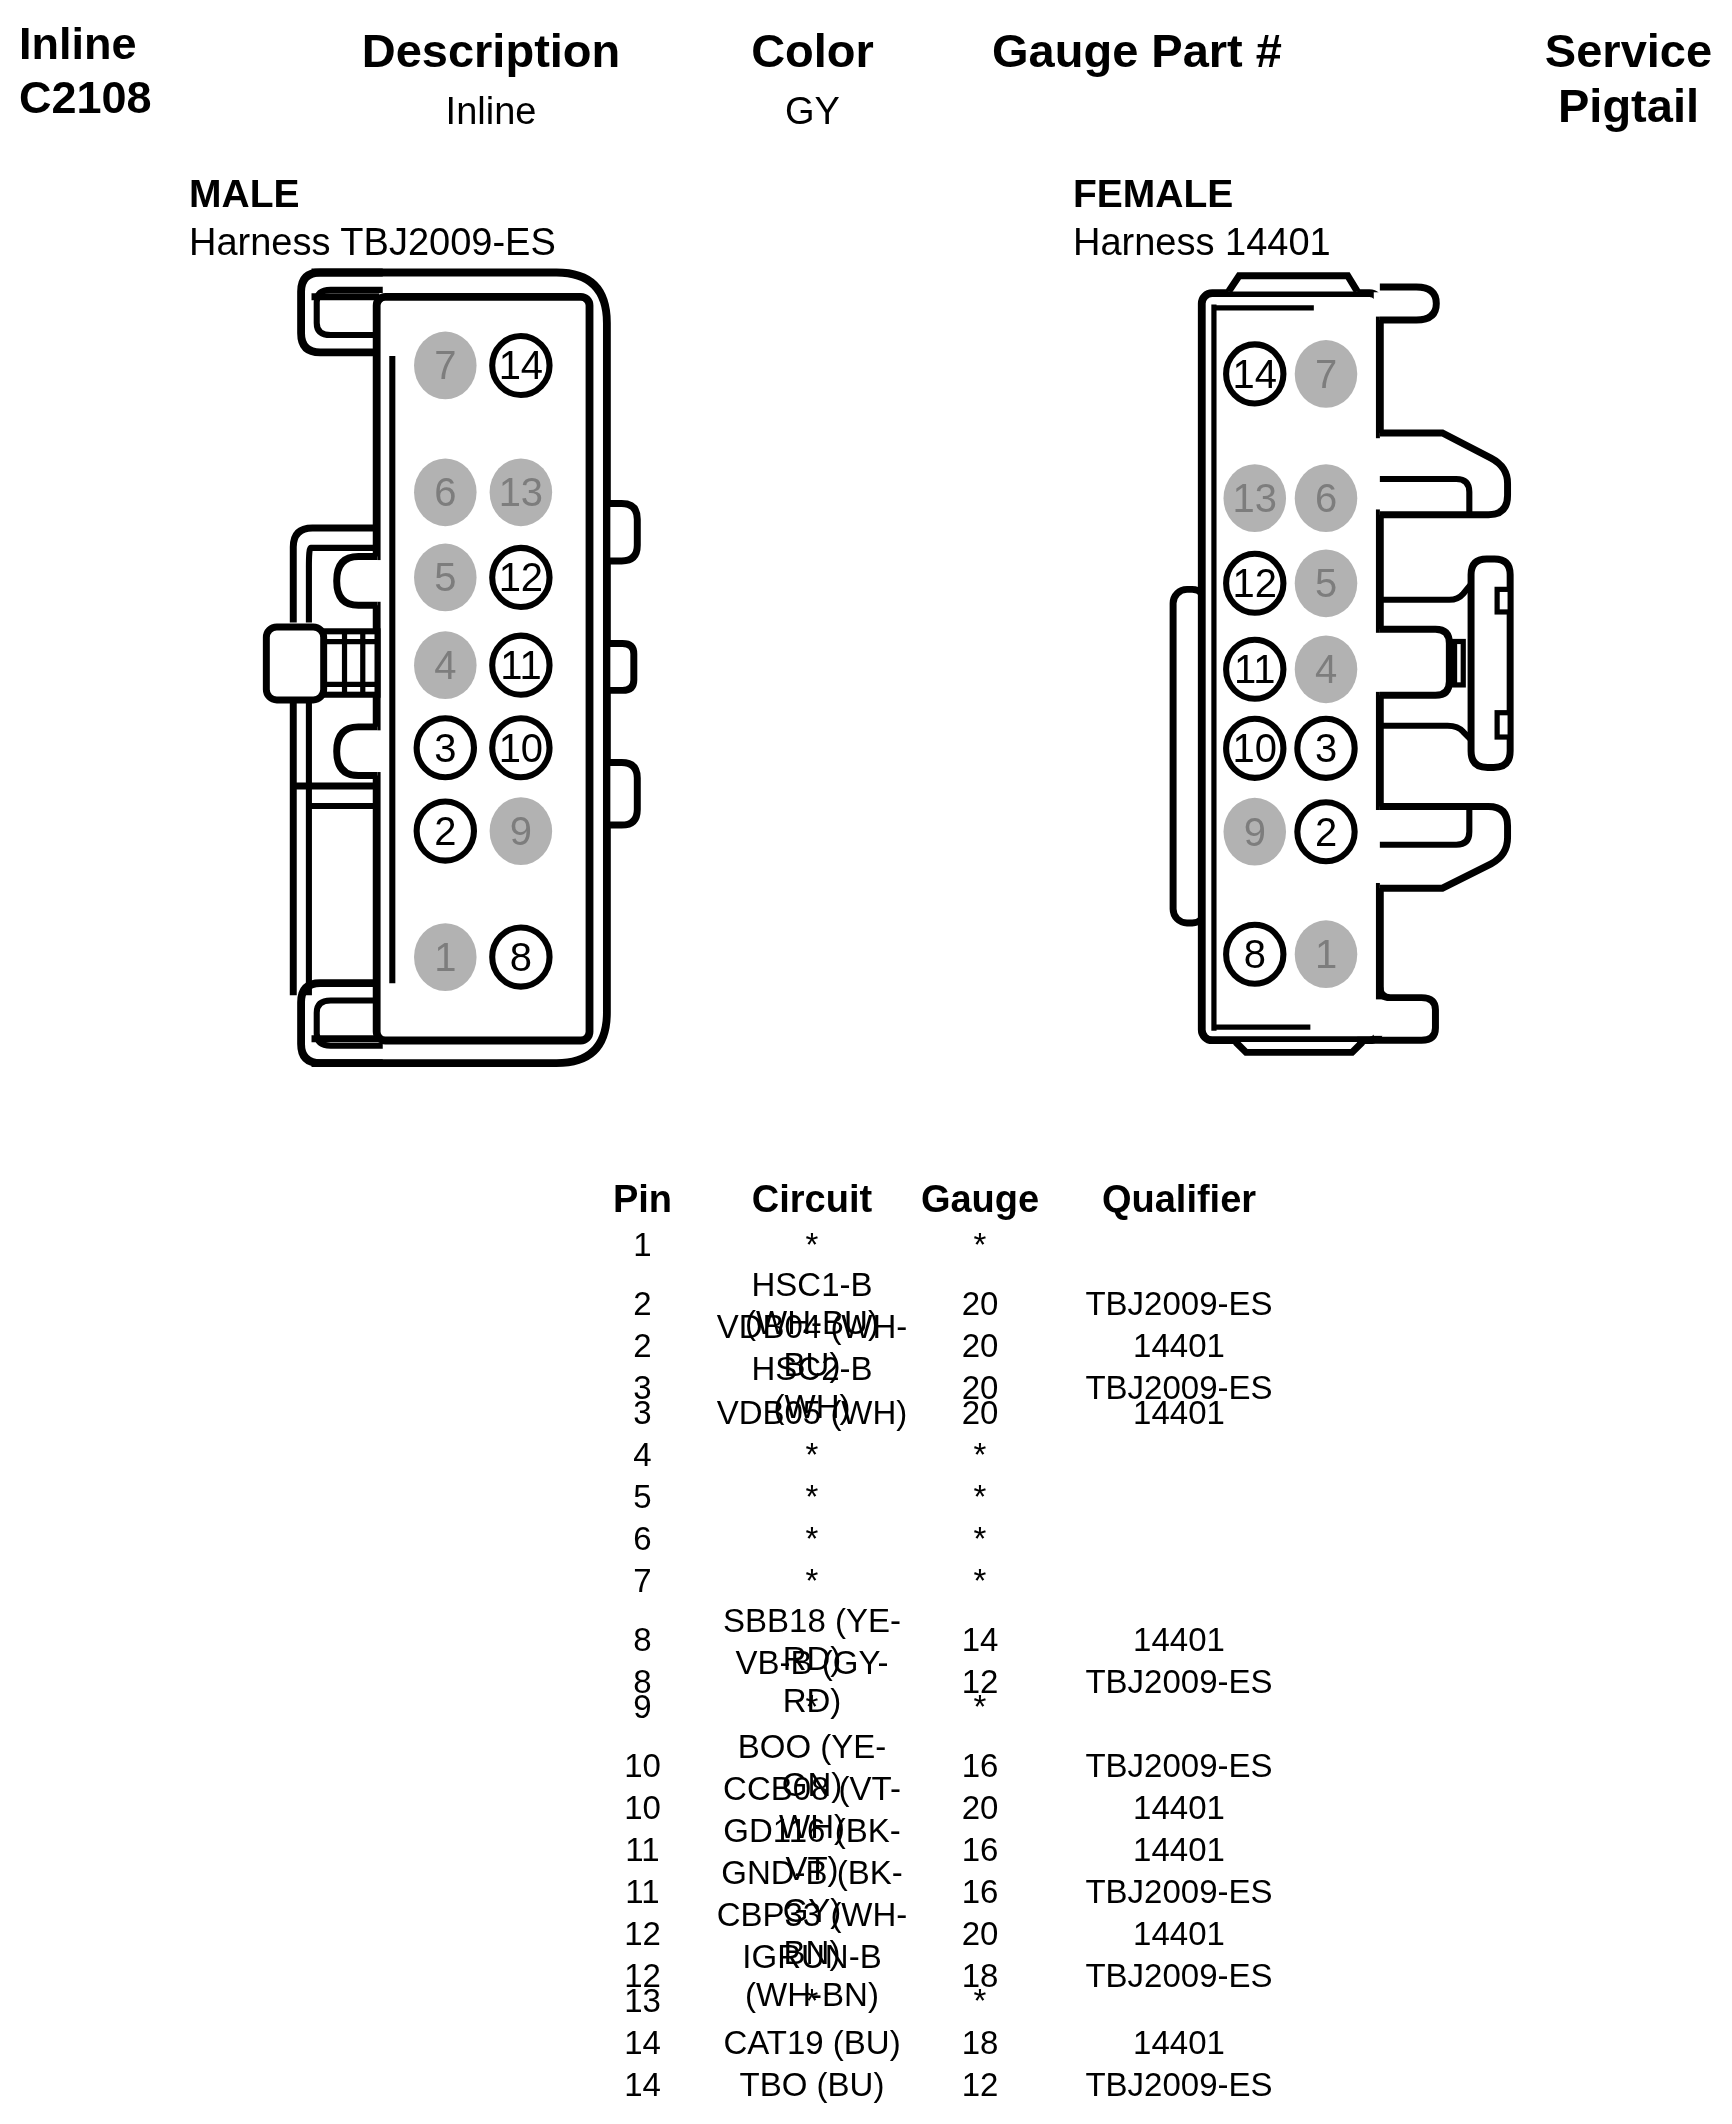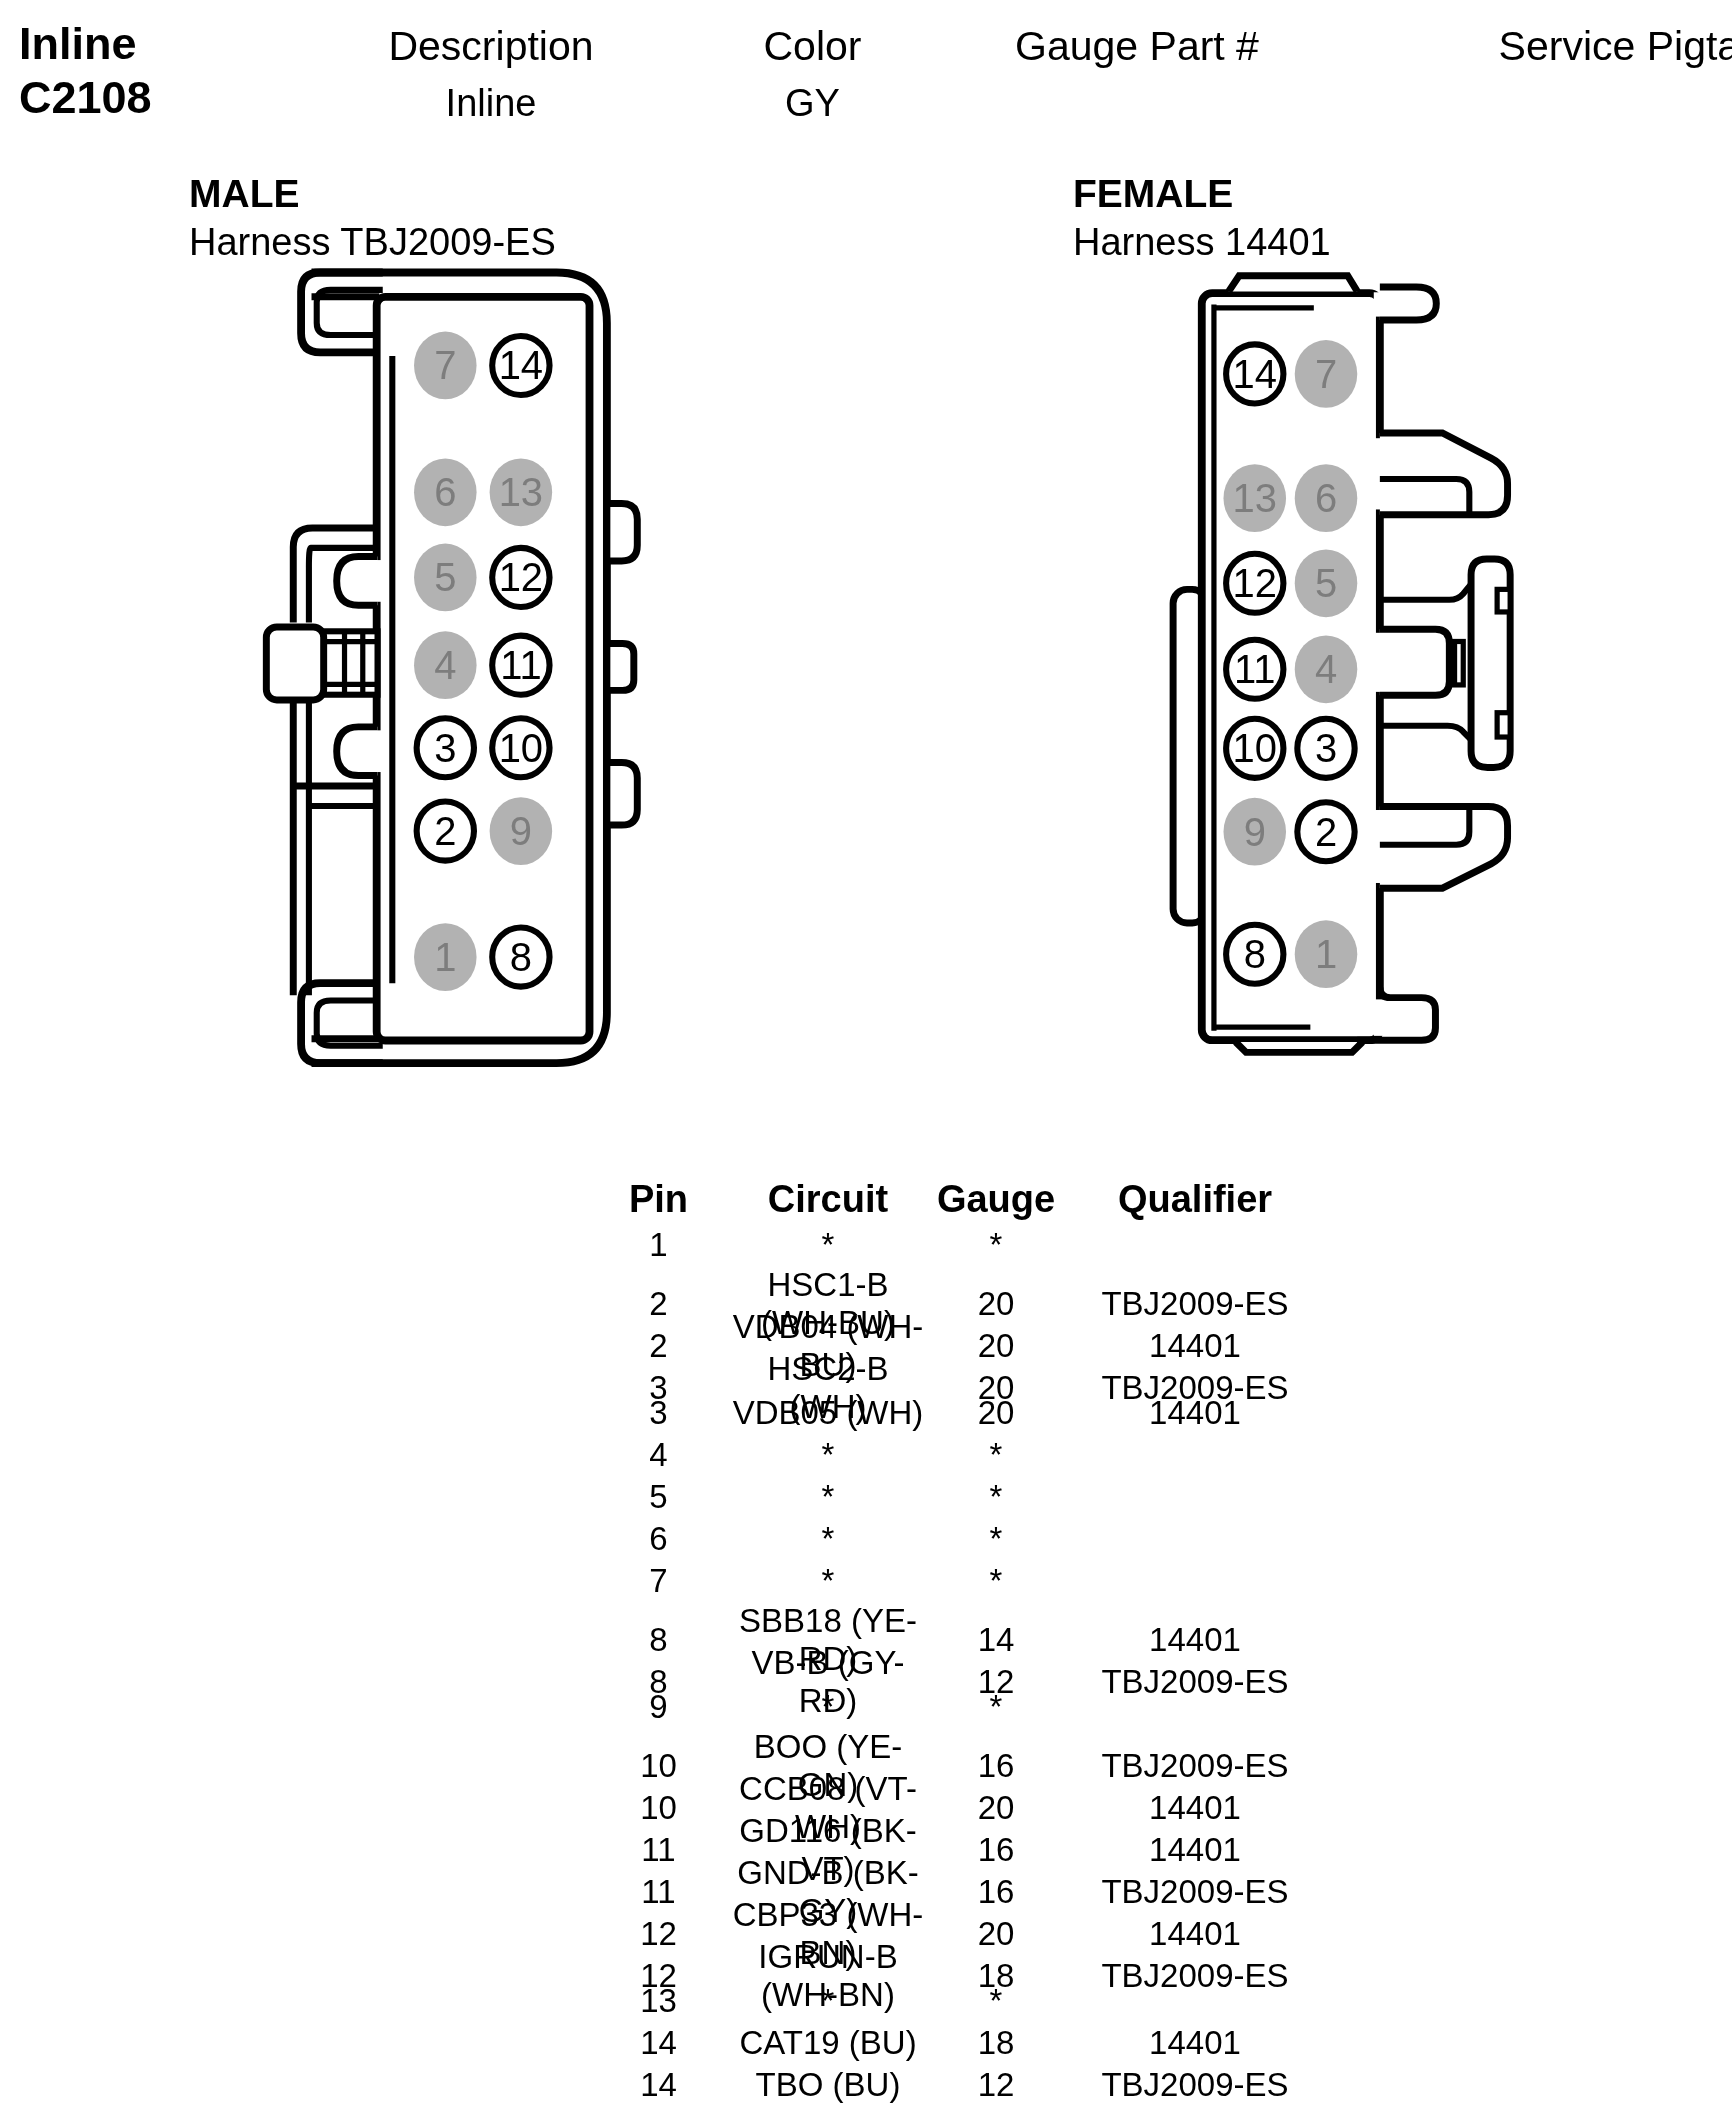--- a/index.html
+++ b/index.html
@@ -4,33 +4,33 @@
 <style>
   html,body{margin:0;padding:0;}
   body{
     width:1732px;height:2125px;position:relative;background:#ffffff;
     font-family:"Liberation Sans", sans-serif;color:#000;overflow:hidden;
   }
   .abs{position:absolute;}
   
   .title-line{font-weight:bold;font-size:45px;line-height:1.0;}
   .hcol{position:absolute;text-align:center;}
-  .hcol .lbl{font-weight:normal;font-size:41px;}
+  .hcol .lbl{font-weight:bold;font-size:47px;}
   .hcol .val{font-size:38px;margin-top:12px;min-height:43px;}
   
   .conn-caption{position:absolute;width:539px;text-align:left;}
   .conn-caption .gender{font-weight:bold;font-size:39px;}
   .conn-caption .harness{font-size:38px;margin-top:5.2px;}
   
   svg{position:absolute;overflow:visible;}
   .ln{fill:none;stroke:#000;}
   .shape{fill:#fff;stroke:#000;}
   .cover{fill:#fff;stroke:none;}
   
-  .pin-table{position:absolute;left:590px;top:1175px;width:730px;}
+  .pin-table{position:absolute;left:574px;top:1175px;width:730px;}
   .tr{display:grid;grid-template-columns:137px 202px 134px 257px;align-items:center;height:42px;}
   .tr.head{height:49px;font-weight:bold;font-size:38px;}
   .tr{font-size:33px;}
   .c1,.c2,.c3{text-align:center;}
   .c4{text-align:center;padding-left:7px;}
 </style>
 </head>
 <body>
 
 <div class="abs" style="left:19px;top:21px;">

